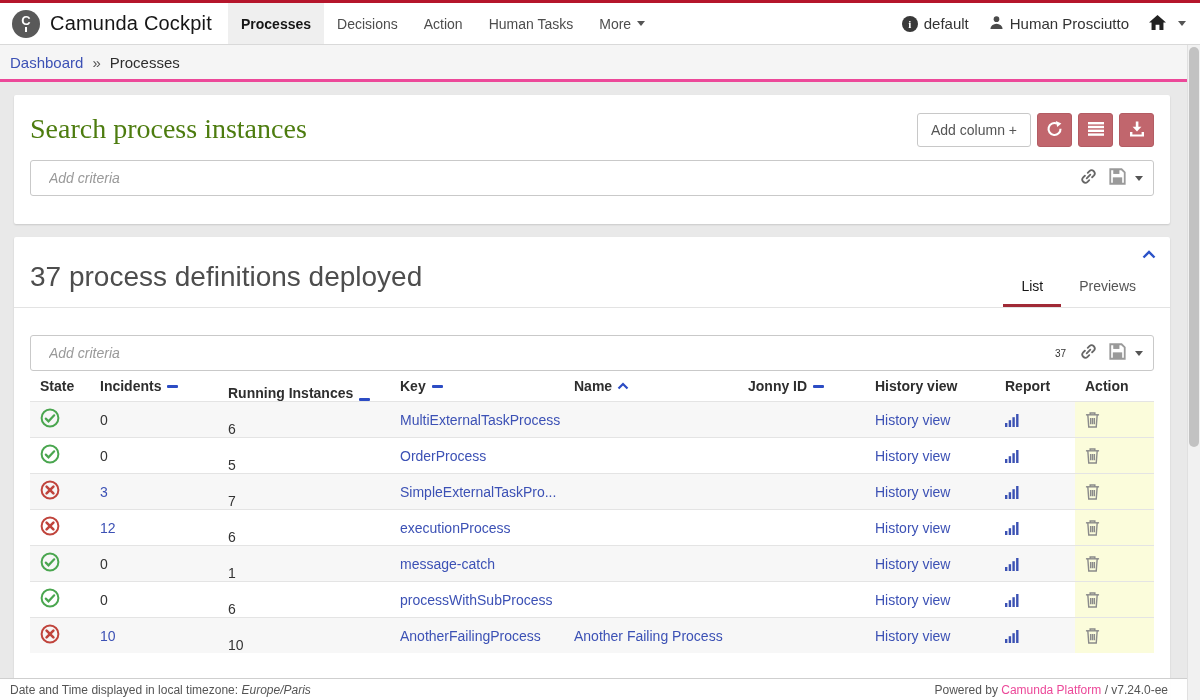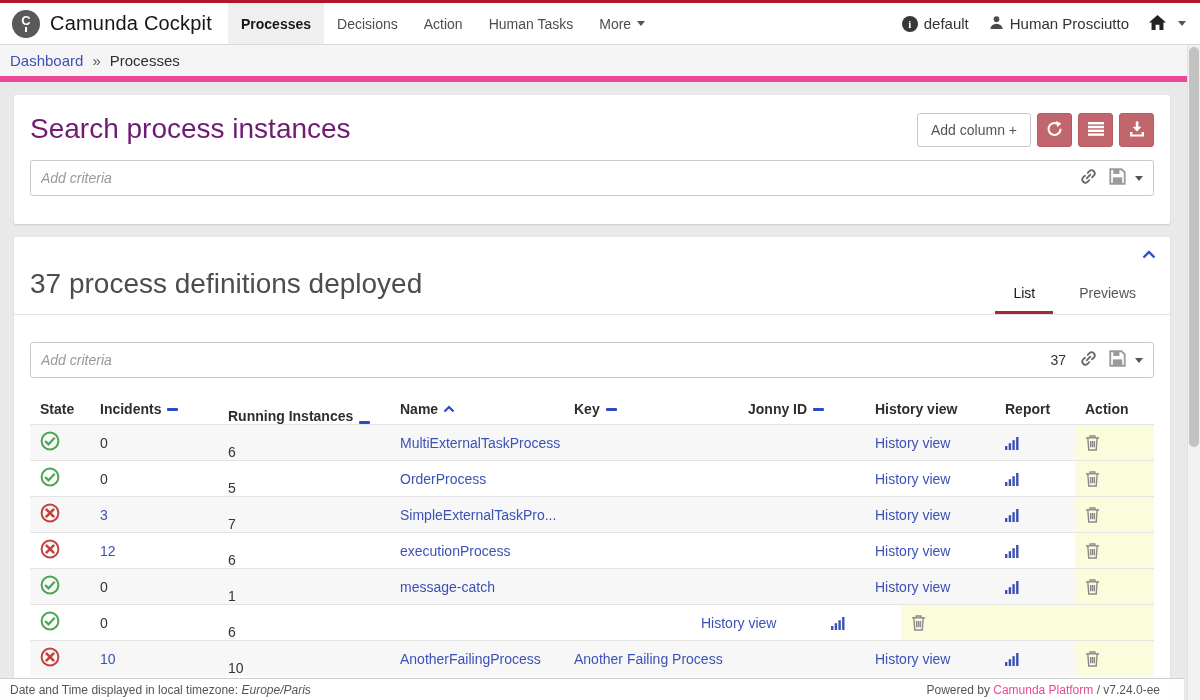--- a/index.html
+++ b/index.html
@@ -17,68 +17,68 @@
   .brand-text { font-size:20px; color:#161616; font-weight:500; letter-spacing:.2px;text-align:right; }
   .nav-items { display:flex; align-items:stretch; }
   .nav-item { display:flex; align-items:center; padding:0 13px; font-size:14px; color:#4d4d4d; cursor:pointer; }
   .nav-item.active { background:#efefef; color:#161616; font-weight:bold; }
   .caret-down { display:inline-block; width:0; height:0; border-left:4px solid transparent; border-right:4px solid transparent; border-top:5px solid #555; margin-left:6px; vertical-align:middle; }
   .nav-right { display:flex; align-items:center; gap:20px; font-size:15px; color:#333; }
   .nav-right .nr-item { display:flex; align-items:center; gap:6px; cursor:pointer; }
   .info-icon { width:16px; height:16px; border-radius:50%; background:#383838; color:#fff; font-size:11px; font-weight:bold; display:flex; align-items:center; justify-content:center; font-family:"Liberation Serif", serif; }
 
   
-  .breadcrumb { height:37px; background:#f5f5f5; border-bottom:6px solid #ec4899; display:flex; align-items:center; padding-left:10px; font-size:15px; }
+  .breadcrumb { height:37px; background:#f5f5f5; border-bottom:3px solid #ec4899; display:flex; align-items:center; padding-left:10px; font-size:15px; }
   .crumb-link { color:#3c51b5; text-decoration:none; cursor:pointer; }
   .crumb-sep { color:#555; margin:0 9px; }
   .crumb-current { color:#2e2e2e; }
 
   
   .card { background:#fff; border-radius:2px; box-shadow:0 1px 2px rgba(0,0,0,.14); margin:13px 30px 0 14px; }
   .card1 { padding:18px 16px 28px; }
   .card1-head { display:flex; justify-content:space-between; align-items:flex-start; }
-  .page-title { font-size:28px; font-weight:400; color:#701a75; }
+  .page-title { font-size:28px; font-weight:400; color:#4d7c0f;font-family:Liberation Serif, serif; }
   .head-actions { display:flex; gap:6px; align-items:center; }
   .btn-outline { background:#fff; border:1px solid #c8c8c8; border-radius:3px; height:34px; padding:0 13px; font-size:14px; color:#555; cursor:pointer; font-family:inherit; }
   .btn-red { width:35px; height:34px; background:#c1666d; border:1px solid #b35c63; border-radius:3px; display:flex; align-items:center; justify-content:center; cursor:pointer; }
   .criteria { margin-top:13px; height:36px; border:1px solid #c9c9c9; border-radius:3px; display:flex; align-items:center; padding:0 10px; background:#fff; }
-  .criteria input { flex:1; border:none; outline:none; font-size:14px; font-style:italic; color:#333; font-family:inherit; background:transparent; }
+  .criteria input { flex:1; border:none; outline:none; font-size:14px; font-style:italic; color:#333; font-family:inherit; background:transparent;margin-left:8px; }
   .criteria input::placeholder { color:#999; font-style:italic; }
-  .criteria .count { font-size:14px; color:#333; font-style:normal; margin-right:10px; }
+  .criteria .count { font-size:10px; color:#333; font-style:normal; margin-right:10px; }
   .icon-btn { background:none; border:none; cursor:pointer; display:flex; align-items:center; padding:0 4px; }
   .save-group { display:flex; align-items:center; gap:3px; margin-left:8px; cursor:pointer; }
 
   
   .card2 { padding:0 0 0; position:relative; height:520px; }
   .collapse-btn { position:absolute; top:10px; right:14px; background:none; border:none; cursor:pointer; }
-  .panel-head { display:flex; justify-content:space-between; align-items:flex-end; border-bottom:1px solid #e3e3e3; padding:31px 16px 0; }
+  .panel-head { display:flex; justify-content:space-between; align-items:flex-end; border-bottom:1px solid #e3e3e3; padding:24px 16px 0; }
   .panel-title { font-size:28px; font-weight:400; color:#4d4d4d; padding-bottom:14px; }
-  .tabs { display:flex; gap:8px; }
+  .tabs { display:flex; }
   .tab { padding:8px 18px 10px; font-size:14px; color:#555; cursor:pointer; border-bottom:3px solid transparent; }
   .tab.active { color:#161616; border-bottom-color:#a02a36; }
   .card2-body { padding:14px 16px 0; }
 
   
-  .ptable { margin-top:16px; font-size:14px; }
+  .ptable { font-size:14px; }
   .tr { display:flex; align-items:center; height:36px; border-top:1px solid #e4e4e4; }
   .tr.head { height:30px; border-top:none; font-weight:bold; color:#2e2e2e; align-items:center; }
   .rows .tr:nth-child(odd) { background:#f7f7f7; }
   .td { padding-left:10px; overflow:hidden; white-space:nowrap; height:100%; display:flex; align-items:center; }
   .col-state{width:60px;} .col-incidents{width:128px;} .col-running{width:172px;align-items:flex-end;}
   .col-key{width:174px;} .col-name{width:174px;} .col-tenant{width:127px;}
   .col-history{width:130px;} .col-report{width:80px;} .col-action{flex:1;text-align:center;}
   .rows .col-action { background:#fbfcdb; }
   .lnk { color:#3c51b5; text-decoration:none; cursor:pointer; }
   .sort-dash { display:inline-block; width:11px; height:3px; background:#2c4cc4; margin-left:6px; border-radius:1px; }
   .sort-caret { margin-left:5px; display:inline-flex; }
   .cell-num { color:#333; }
   .report-btn, .trash-btn { background:none; border:none; cursor:pointer; display:flex; align-items:center; }
 
   
-  .footer { position:absolute; left:0; right:16px; bottom:0; height:22px; background:rgba(255,255,255,.93); border-top:1px solid #cfcfcf; display:flex; justify-content:space-between; align-items:center; font-size:12px; color:#555; padding:0 24px 0 10px; z-index:20; }
+  .footer { position:absolute; left:0; right:8px; bottom:0; height:22px; background:rgba(255,255,255,.93); border-top:1px solid #cfcfcf; display:flex; justify-content:space-between; align-items:center; font-size:12px; color:#555; padding:0 24px 0 10px; z-index:20; }
   .footer .tz-value { font-style:italic; }
   .footer a { color:#ec4899; text-decoration:none; }
 
   
   .scrollbar { position:absolute; top:45px; right:0; width:13px; bottom:0; background:#f1f1f1; border-left:1px solid #e0e0e0; z-index:30; }
   .scroll-thumb { position:absolute; top:2px; left:1px; width:10px; height:400px; background:#c2c2c2; border-radius:6px; }
 </style>
 </head>
 <body>
 
@@ -253,31 +253,31 @@
               <span>State</span>
             </div>
           <div class="td col-incidents">
               <span>Incidents</span>
               <span class="sort-dash"></span>
             </div>
           <div class="td col-running">
               <span>Running Instances</span>
               <span class="sort-dash"></span>
             </div>
+          <div class="td col-key">
+              <span>Key</span>
+              <span class="sort-dash"></span>
+            </div>
           <div class="td col-name">
               <span>Name</span>
               <span class="sort-caret">
                 <svg width="12" height="8" viewBox="0 0 12 8" fill="none" stroke="#2c4cc4" stroke-width="2.2">
                   <path d="M1.5 6.5L6 2l4.5 4.5"></path>
                 </svg>
               </span>
-            </div>
-          <div class="td col-key">
-              <span>Key</span>
-              <span class="sort-dash"></span>
             </div>
           <div class="td col-tenant">
               <span>Jonny ID</span>
               <span class="sort-dash"></span>
             </div>
           <div class="td col-history">
               <span>History view</span>
             </div>
           <div class="td col-report">
               <span>Report</span>
@@ -508,20 +508,23 @@
 
   <div class="tr">
     <div class="td col-state">
                 <span class="state-icon"><svg width="20" height="20" viewBox="0 0 20 20">
                     <circle cx="10" cy="10" r="8.4" fill="none" stroke="#4aa64f" stroke-width="2"></circle>
                     <path d="M5.8 10.6l2.7 2.7 5.7-6" fill="none" stroke="#4aa64f" stroke-width="2.2" stroke-linecap="round"></path>
                   </svg></span>
               </div>
     <div class="td col-incidents cell-incidents cell-num">0</div>
     <div class="td col-running cell-running cell-num">6</div>
+    <div class="td col-key cell-key">
+                <a class="lnk">processWithSubProcess</a>
+              </div>
     <div class="td col-name cell-name">
                 <a class="lnk"></a>
               </div>
     <div class="td col-tenant cell-tenant"></div>
     <div class="td col-history cell-history">
                 <a class="lnk">History view</a>
               </div>
     <div class="td col-report">
       <button class="report-btn">
         <svg width="14" height="14" viewBox="0 0 14 14" fill="#3b51b3">

